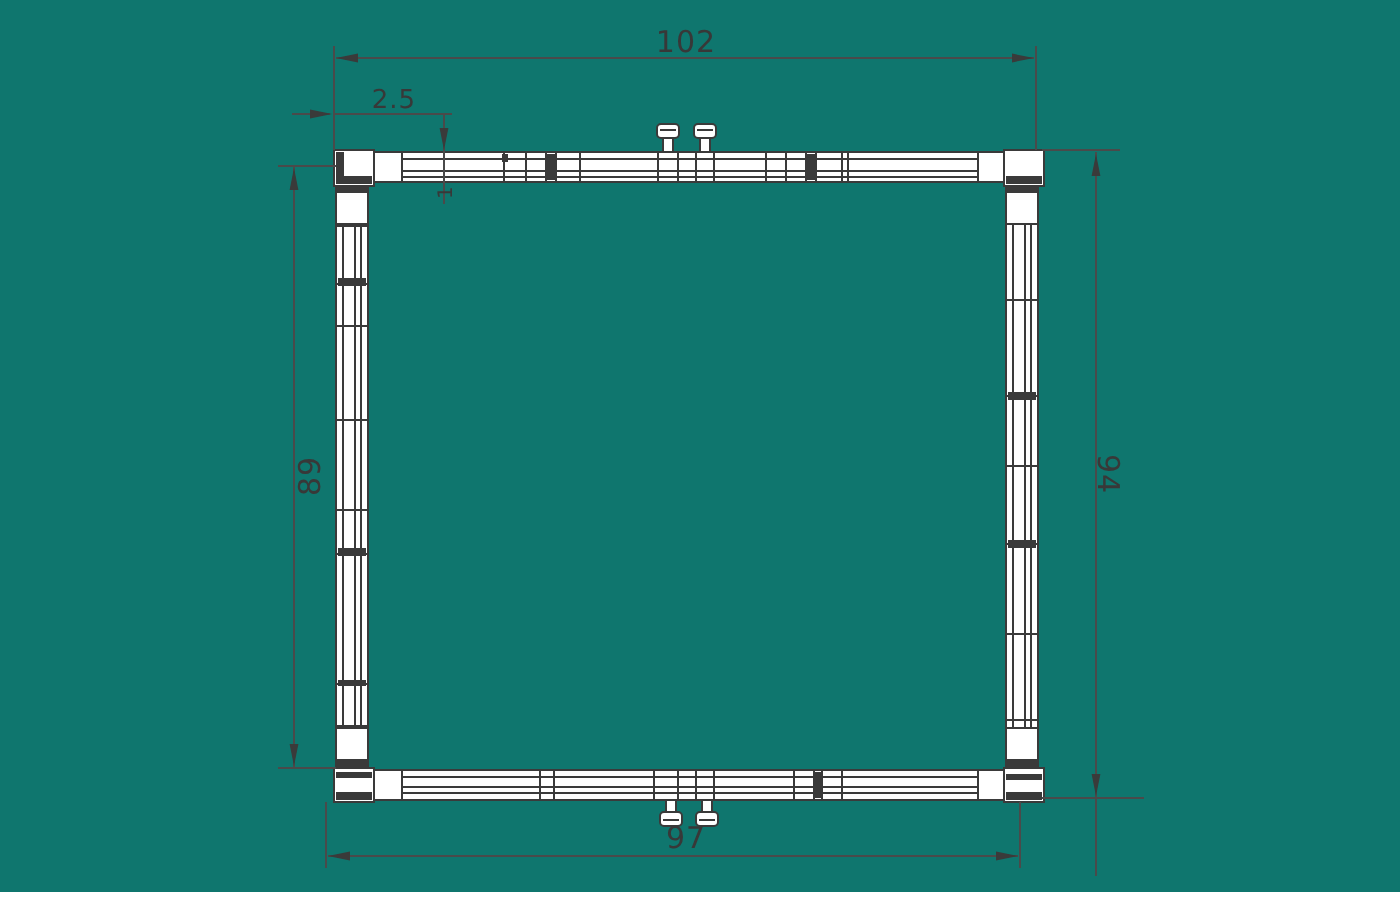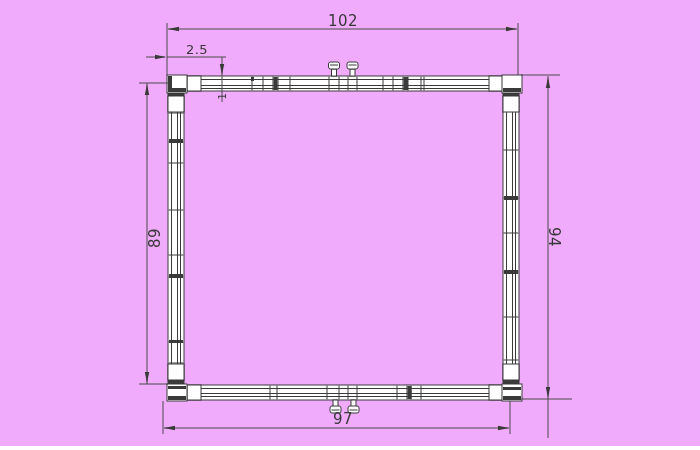--- a/index.html
+++ b/index.html
@@ -5,21 +5,21 @@
   html, body {
     margin: 0;
     padding: 0;
     background: #ffffff;
     font-family: "DejaVu Sans", "Liberation Sans", sans-serif;
   }
   .canvas {
     position: relative;
     width: 700px;
     height: 446px;
-    background: #f0abfc;
+    background: #0f766e;
     outline: 1px solid #ececec;
     overflow: hidden;
     text-align: center;
   }
   svg { display: block; }
   .ln   { stroke: #3a3a3a; stroke-width: 1; fill: none; }
   .lnw  { stroke: #3a3a3a; stroke-width: 1; fill: #ffffff; }
   .fillc{ fill: #3a3a3a; stroke: none; }
   .dim  { stroke: #4a4a4a; stroke-width: 1; fill: none; }
   .arr  { fill: #3a3a3a; stroke: none; }

